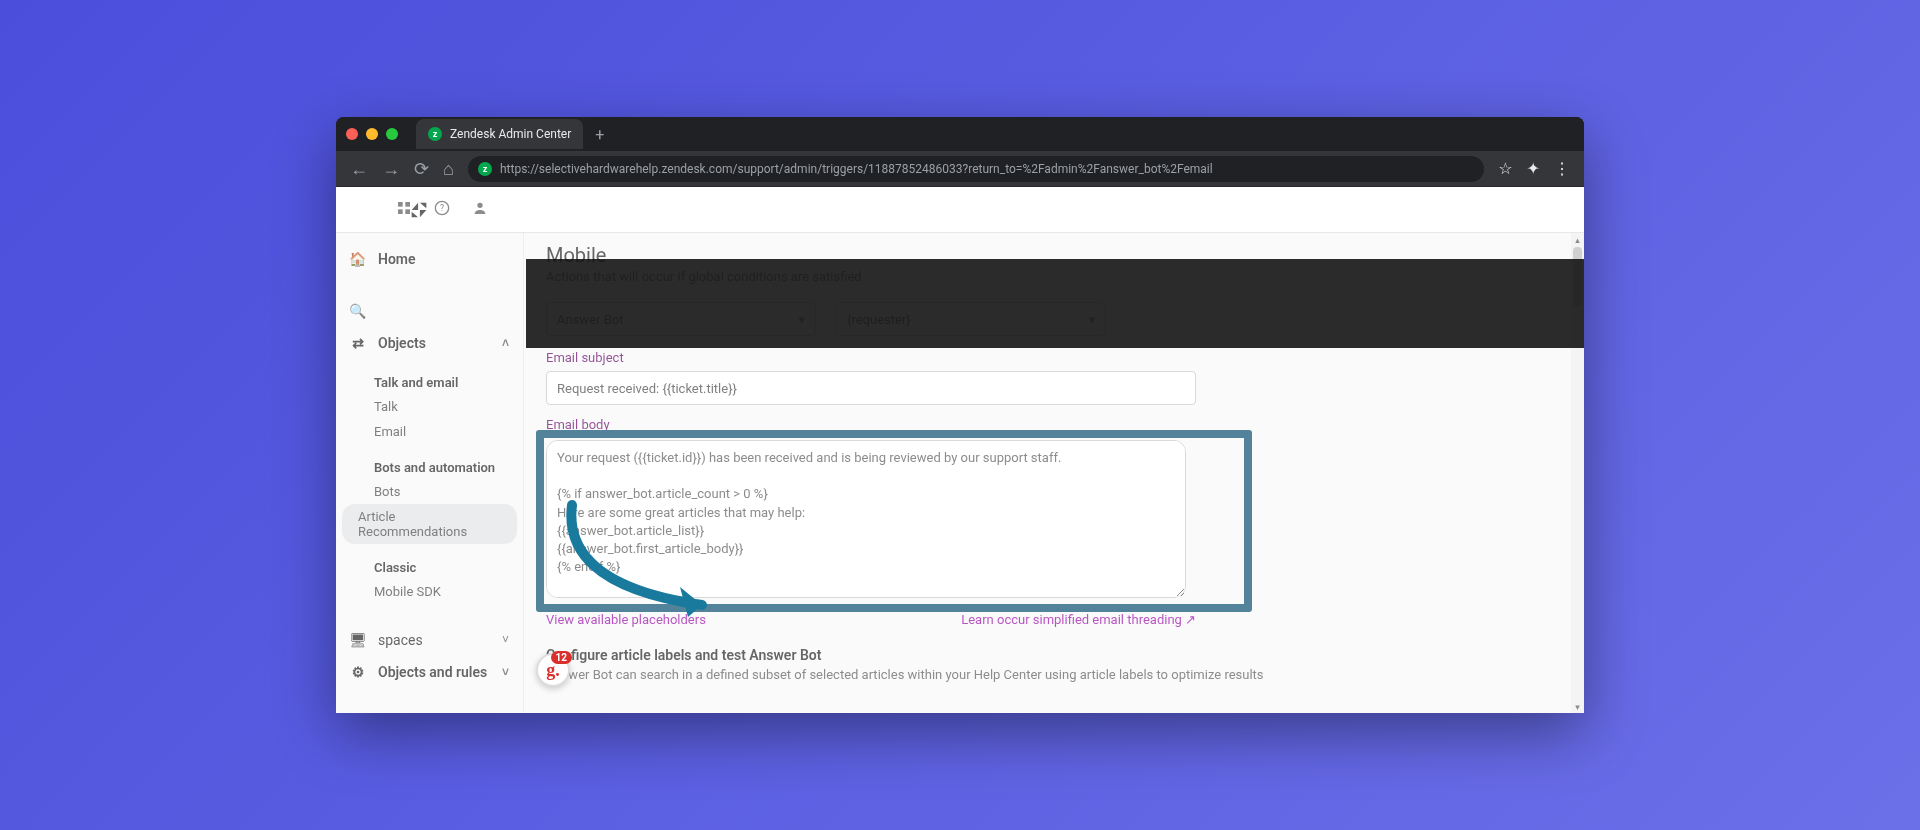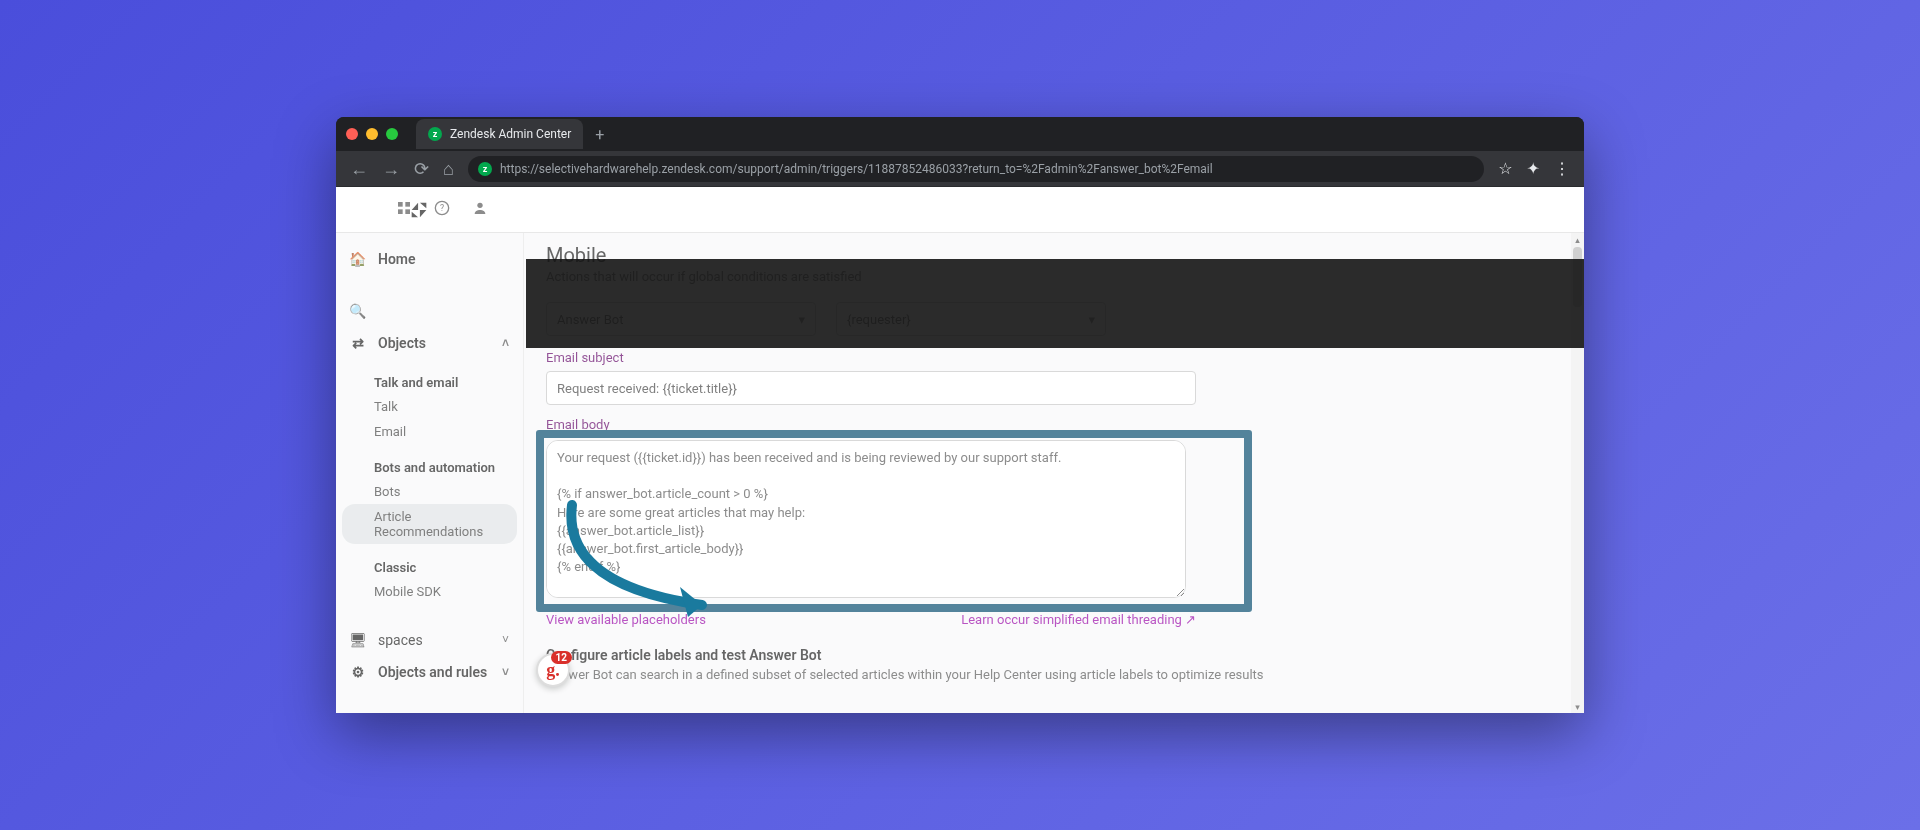--- a/index.html
+++ b/index.html
@@ -22,21 +22,21 @@
 .top-bar { position:absolute; top:0; left:0; right:0; height:46px; background:#fff; border-bottom:1px solid #e0e0e0; display:flex; align-items:center; justify-content:space-between; padding:0 14px 0 60px; z-index:5; }
 .logo { font-size:18px; color:#333; position:absolute; left:72px; top:12px; letter-spacing:1px; }
 .top-icons { display:flex; gap:22px; color:#666; align-items:center; }
 .sidebar { width:188px; background:#f8f9fa; padding-top:56px; border-right:1px solid #e9e9e9; overflow-y:auto; }
 .side-item { padding:8px 14px; display:flex; align-items:center; gap:12px; font-size:14px; color:#333; cursor:pointer; }
 .side-item .side-icon { width:16px; display:flex; justify-content:center; }
 .side-item.bold { font-weight:600; }
 .side-chev { margin-left:auto; font-size:12px; color:#666; }
 .side-group { padding:6px 14px 4px 38px; font-size:13px; font-weight:600; color:#333; margin-top:10px; }
 .side-sub { padding:5px 14px 5px 38px; font-size:13px; color:#555; cursor:pointer; }
-.side-sub.active { background:#e3e6e8; border-radius:13px; margin:0 6px; padding-left:32px; }
+.side-sub.active { background:#e3e6e8; border-radius:13px; margin:0 6px; padding-left:16px; }
 .main { flex:1; padding:56px 22px 0 22px; overflow-y:auto; position:relative; }
 .scrollbar-r { position:absolute; right:0; top:46px; bottom:0; width:13px; background:#f0f0f0; }
 .sb-track { position:absolute; top:14px; bottom:14px; left:2px; right:2px; }
 .sb-thumb { position:absolute; left:0; right:0; background:#c1c1c1; border-radius:4px; top:0; height:60px; }
 .sb-arrow { position:absolute; left:0; right:0; height:13px; display:flex; align-items:center; justify-content:center; color:#666; font-size:9px; }
 .section-title { font-size:20px; color:#333; margin:0 0 2px 0; font-weight:400; }
 .section-desc { font-size:13px; color:#666; margin-bottom:18px; }
 .row { display:flex; gap:20px; margin-bottom:14px; }
 .select-box { flex:1; max-width:270px; background:#fff; border:1px solid #ccc; border-radius:4px; height:34px; display:flex; align-items:center; padding:0 10px; font-size:13px; color:#555; position:relative; }
 .select-box::after { content:"▾"; position:absolute; right:10px; color:#777; }

